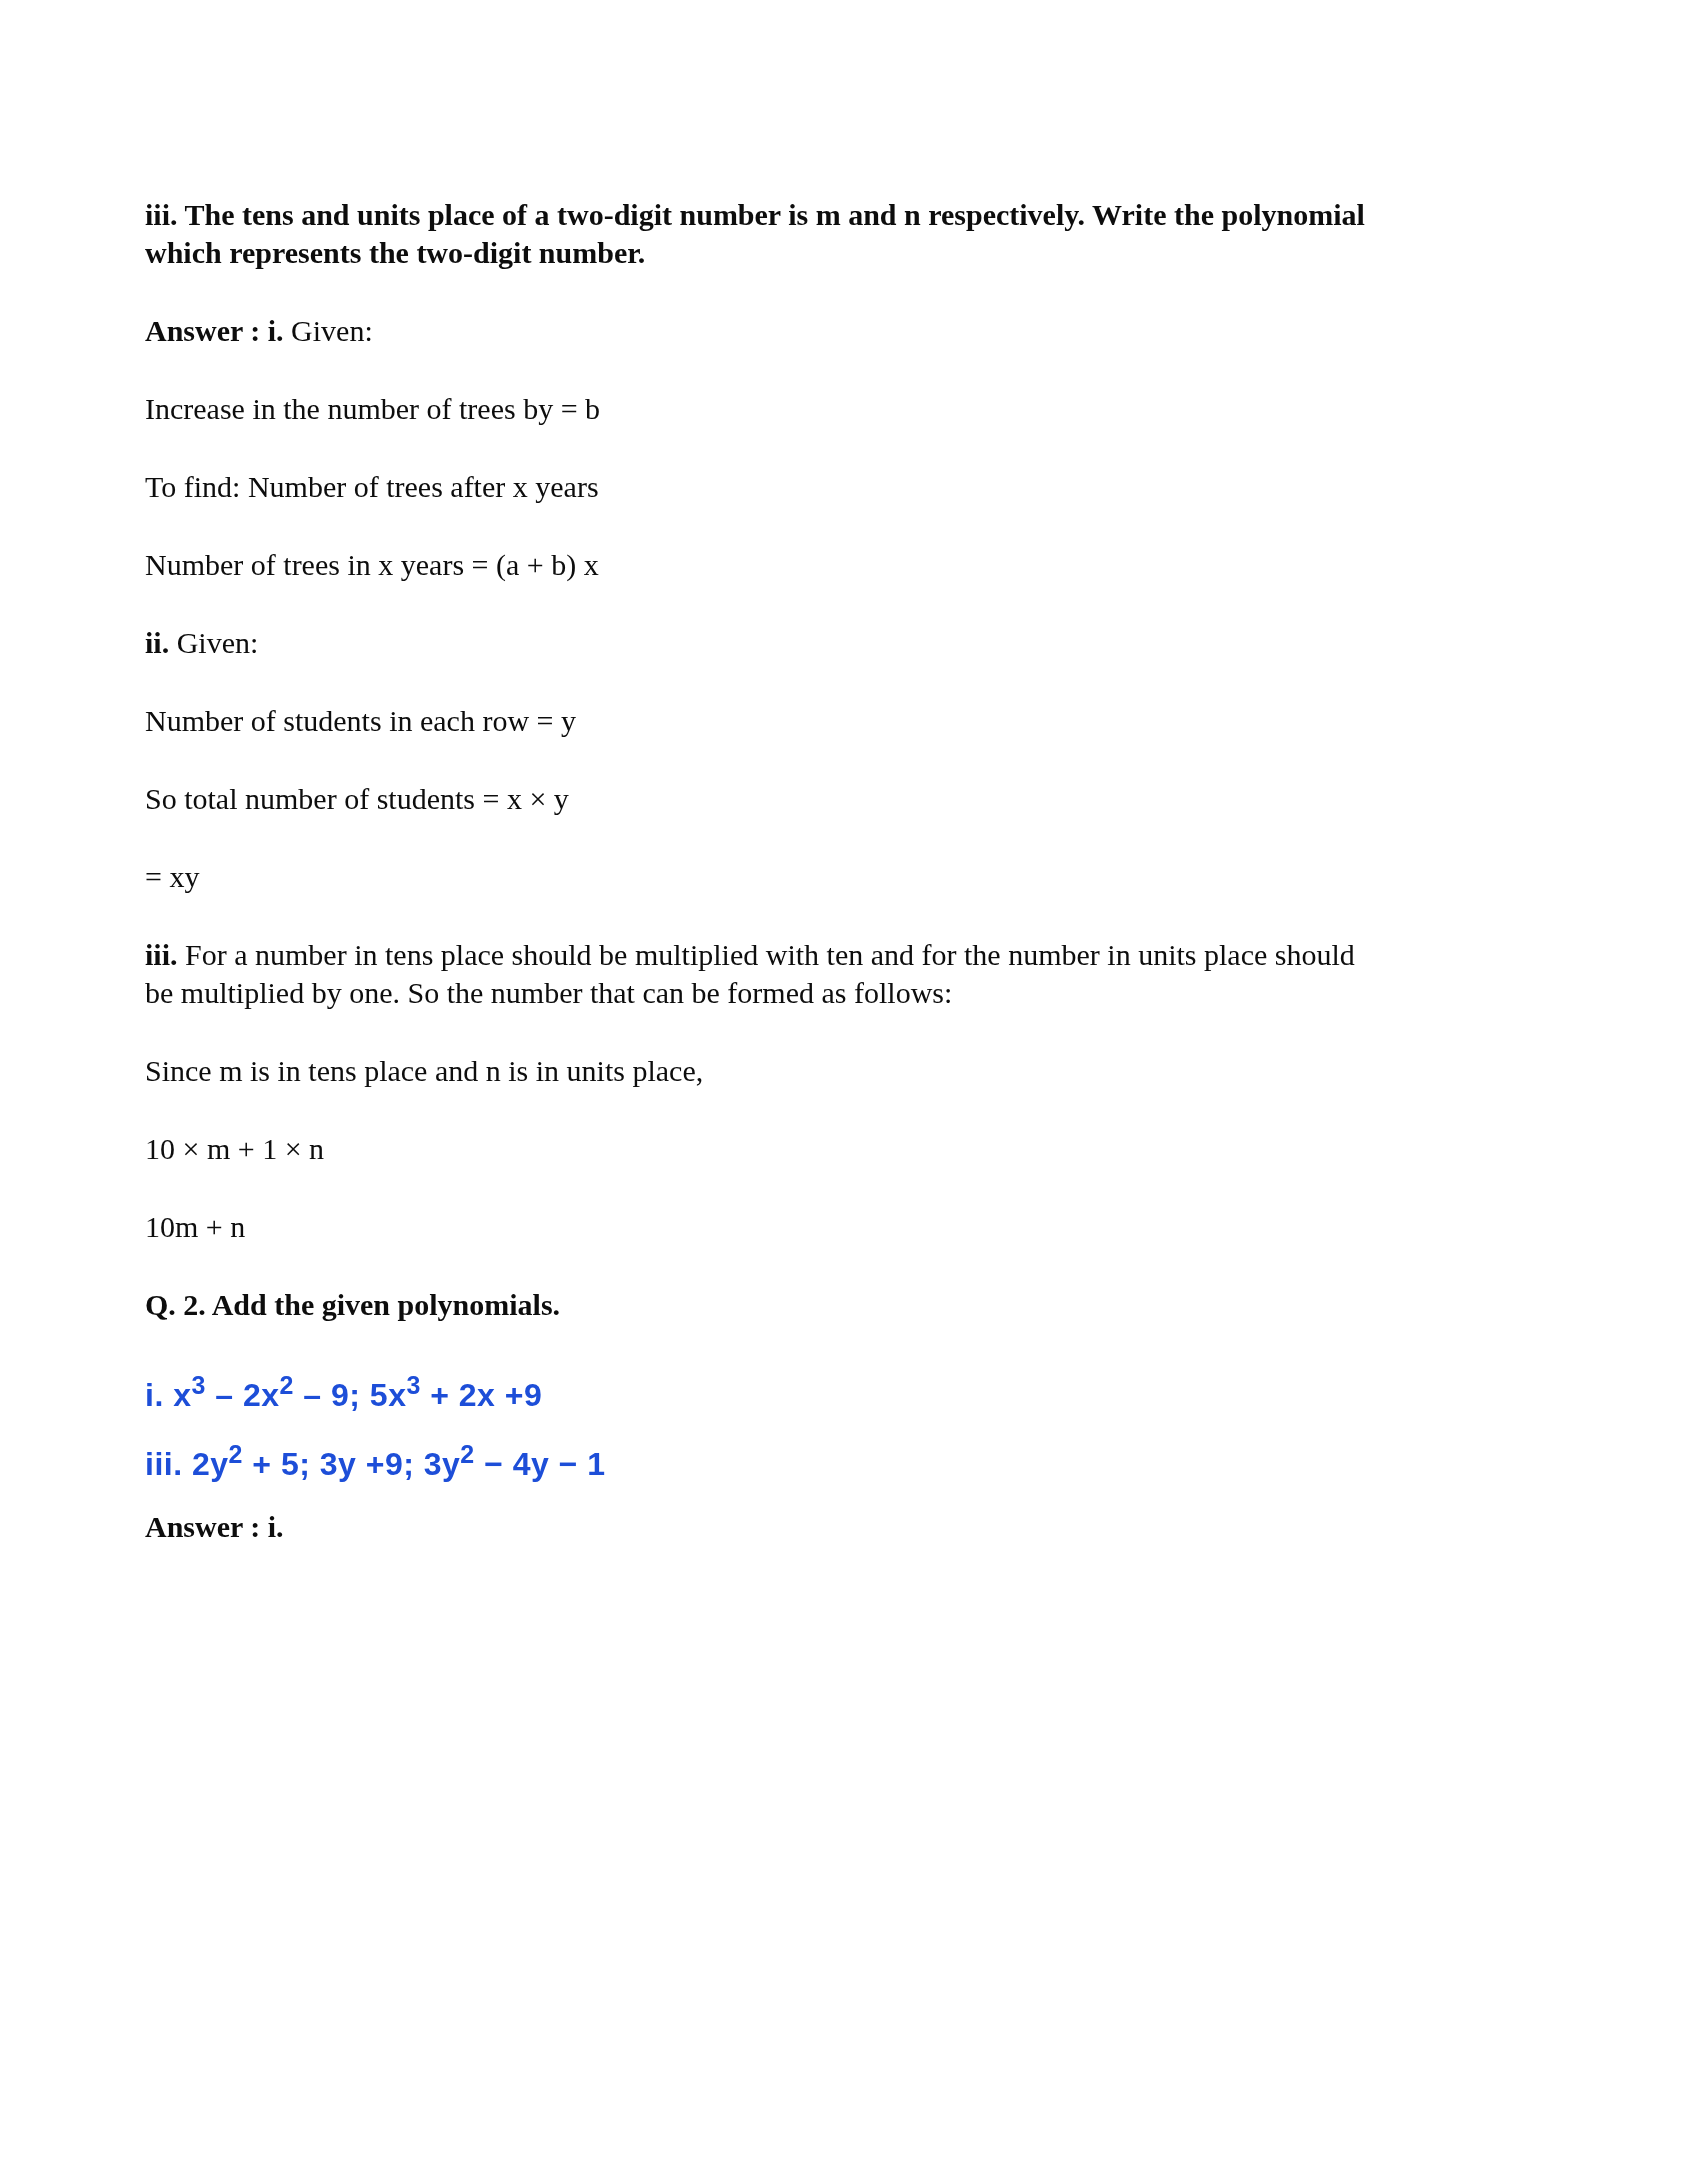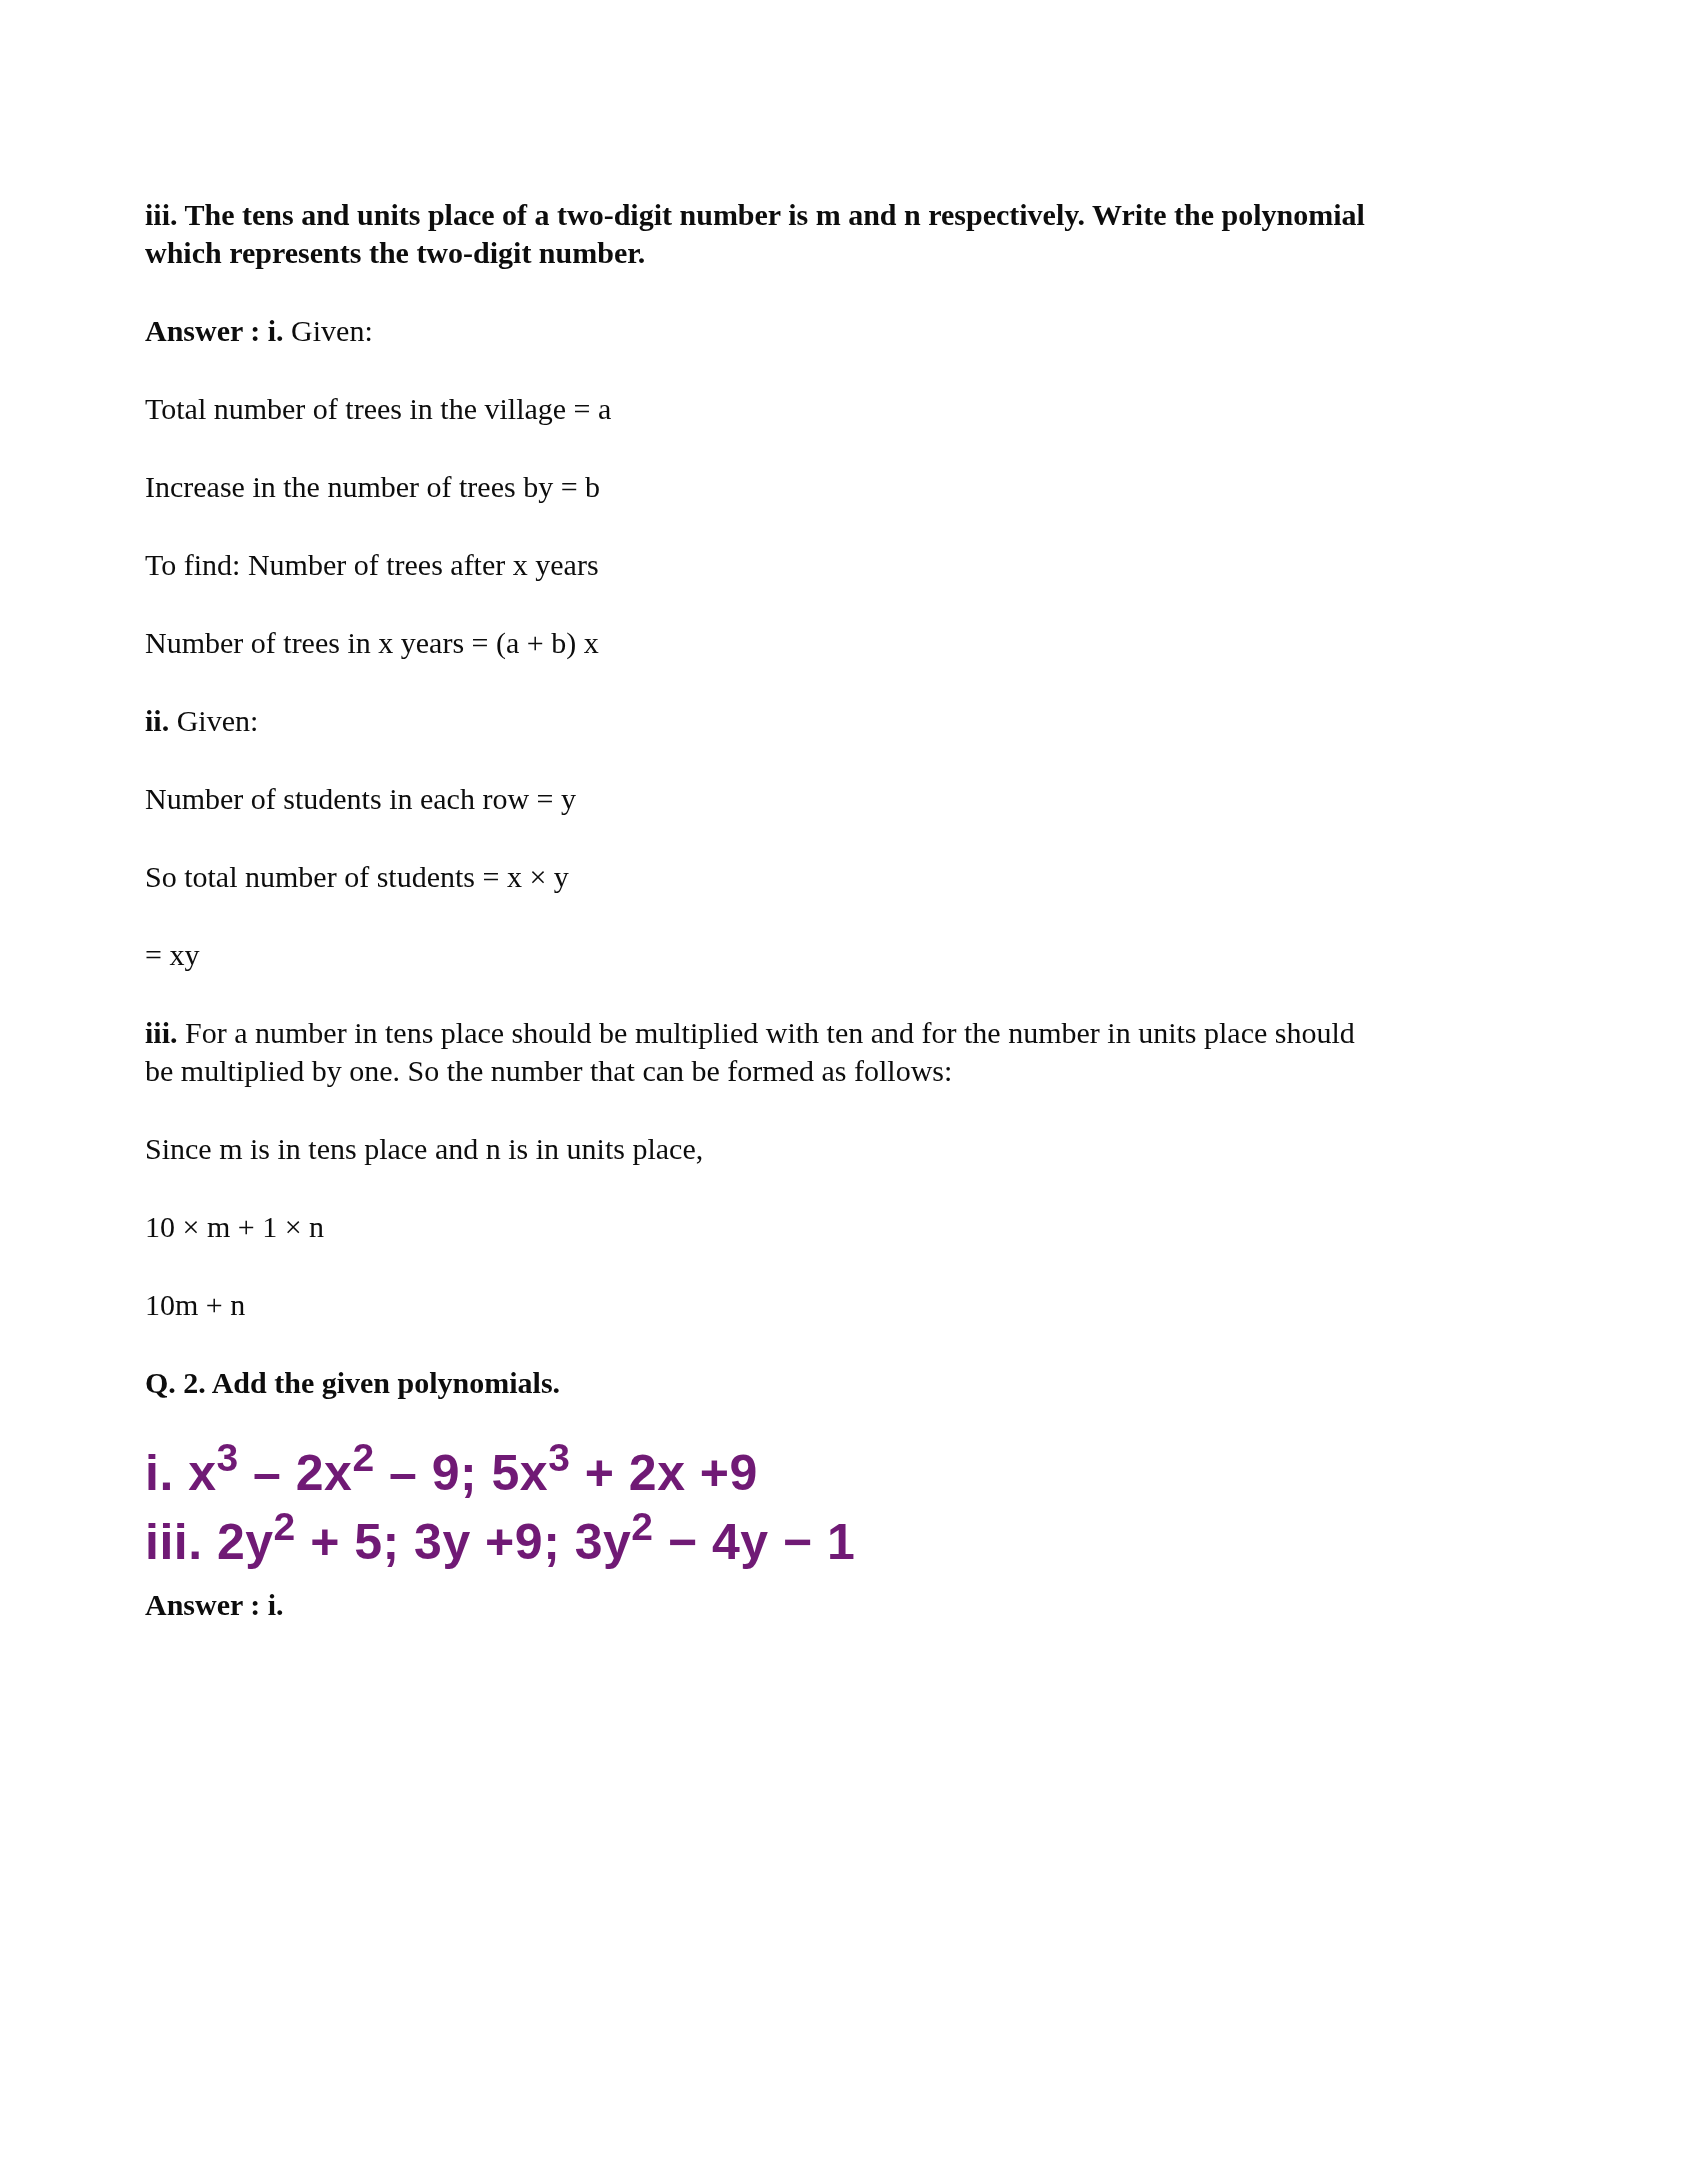--- a/index.html
+++ b/index.html
@@ -36,22 +36,22 @@
     padding-bottom: 6px;
   }
   .math-line {
     white-space: nowrap;
     height: 69px;
     line-height: 63px;
   }
   .math-sans {
     font-family: "Liberation Sans", sans-serif;
     font-weight: 700;
-    font-size: 50px;
-    color: #701a75;
+    font-size: 32px;
+    color: #1d4ed8;
     letter-spacing: 0.5px;
   }
   .math-sans sup {
     font-size: 0.78em;
     line-height: 0;
     vertical-align: 0.5em;
   }
   .math-serif {
     font-family: "Liberation Serif", serif;
     font-weight: 400;
@@ -79,21 +79,20 @@
 </style>
 </head>
 <body>
 
 <div class="page">
 
   <p class="body-line two-line b">iii. The tens and units place of a two-digit number is m and n respectively. Write the polynomial which represents the two-digit number.</p>
 
   <p class="body-line"><span class="b">Answer : i.</span><span> Given:</span></p>
 
-  <p class="body-line">Total number of trees in the village = a</p>
   <p class="body-line">Increase in the number of trees by = b</p>
   <p class="body-line">To find: Number of trees after x years</p>
   <p class="body-line">Number of trees in x years = (a + b) x</p>
 
   <p class="body-line"><span class="b">ii.</span><span> Given:</span></p>
 
   <p class="body-line">Number of students in each row = y</p>
   <p class="body-line">So total number of students = x × y</p>
   <p class="body-line">= xy</p>
 

